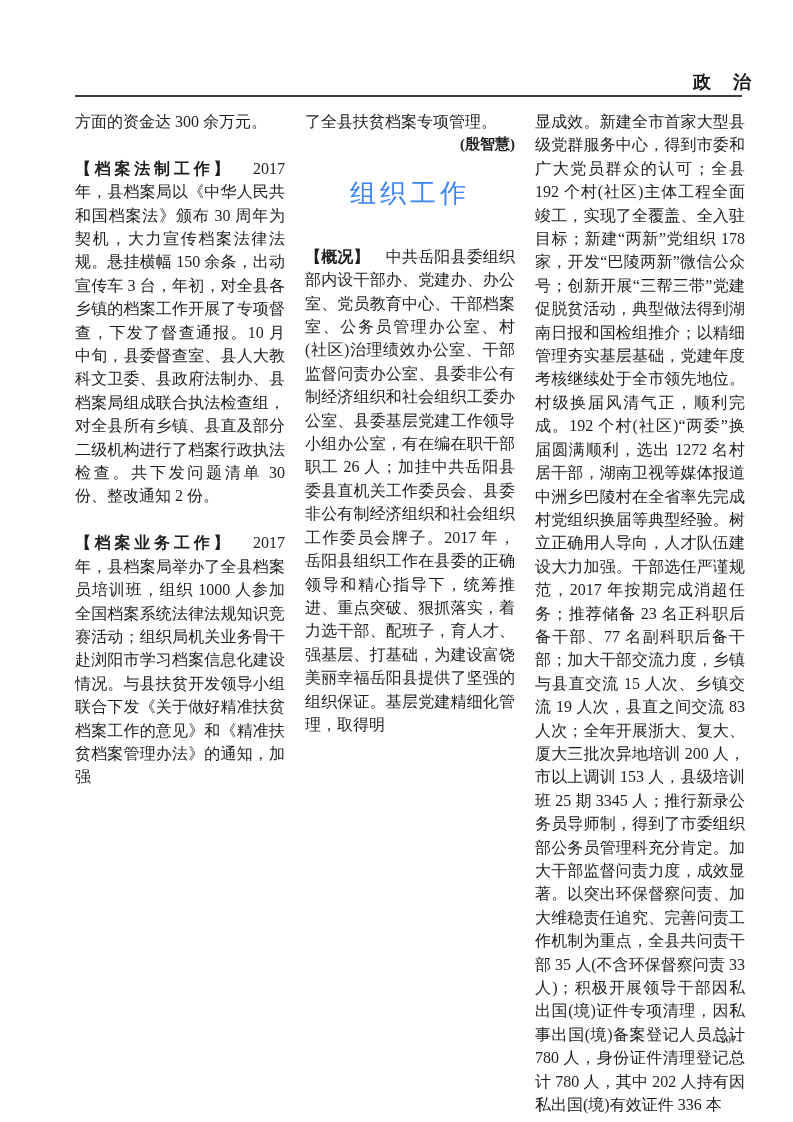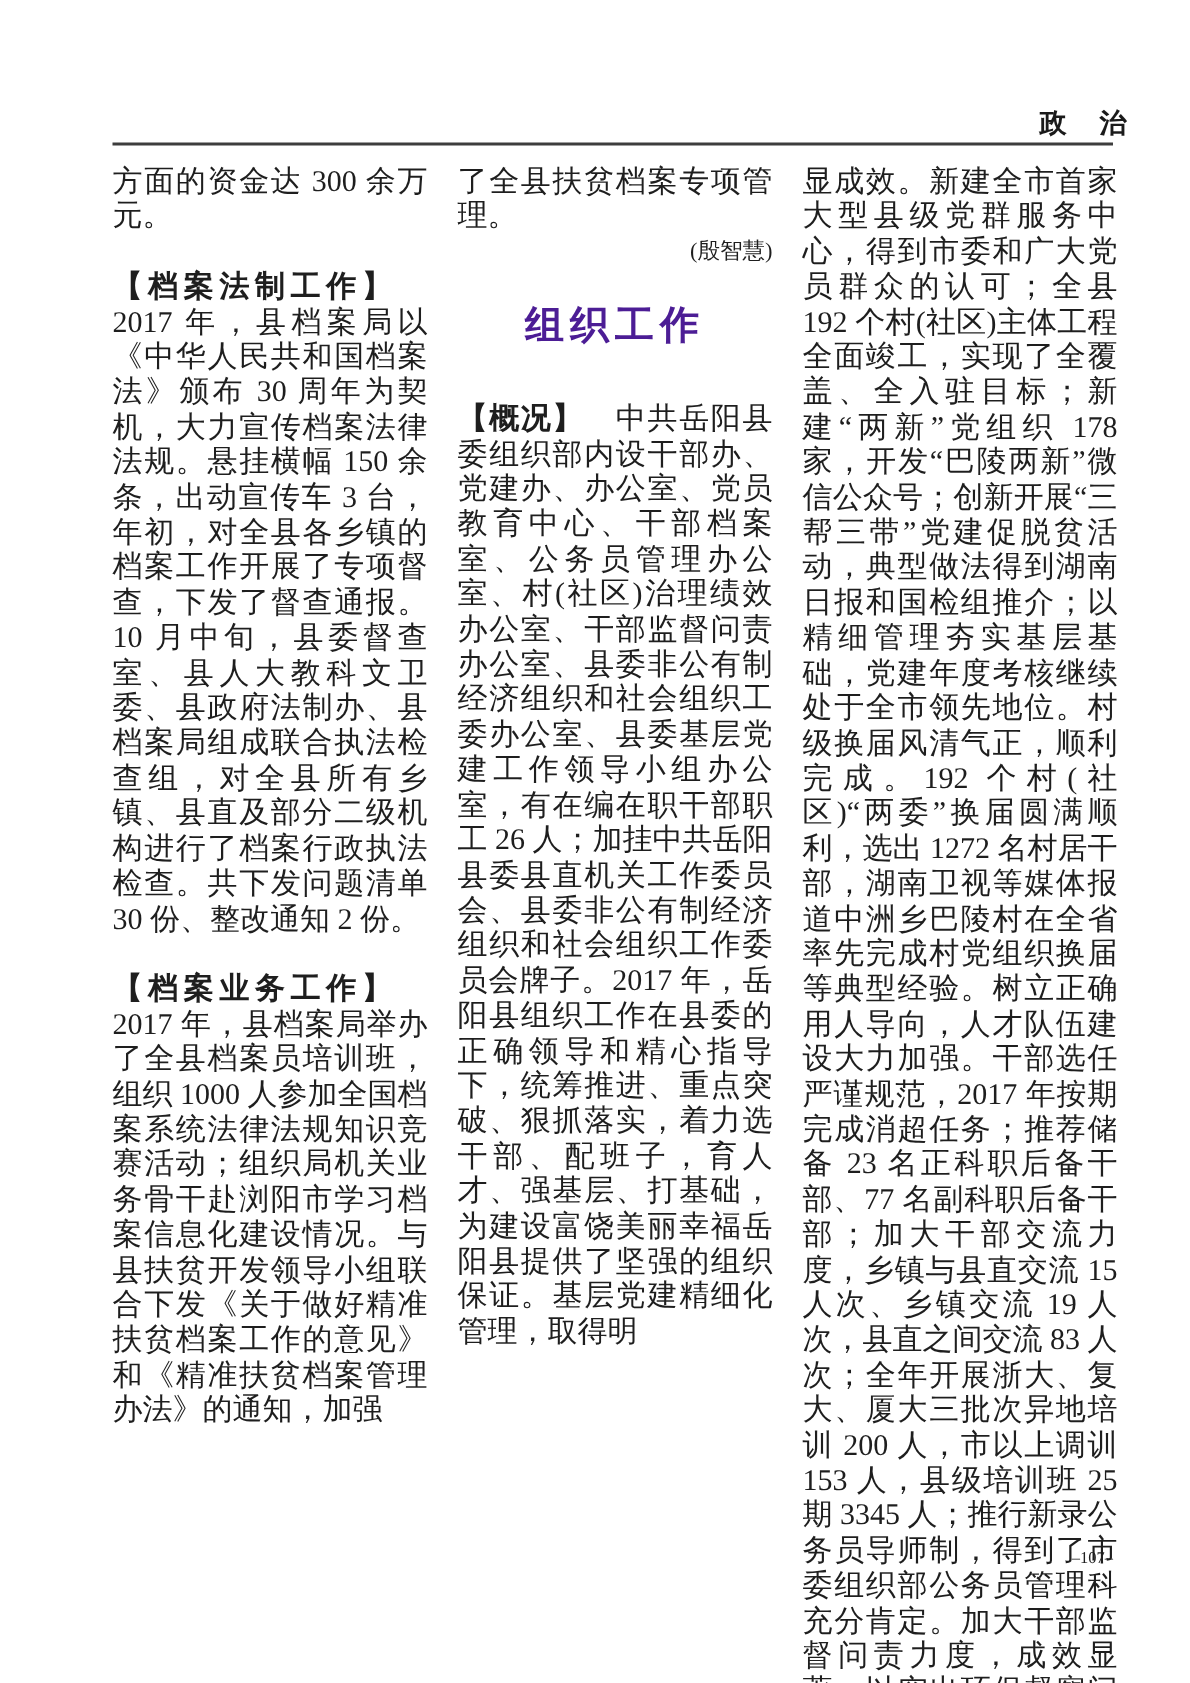--- a/index.html
+++ b/index.html
@@ -44,46 +44,47 @@
     width: 670px;
     display: flex;
     gap: 20px;
   }
   .column {
     width: 210px;
     flex: 0 0 210px;
   }
   .para {
     margin: 0;
-    font-size: 20px;
+    font-size: 16px;
     line-height: 23.4px;
     text-align: justify;
     color: #1e1e1e;
   }
   .para.section {
     margin-top: 23.4px;
   }
   .para strong {
     font-weight: 700;
     font-family: Liberation Serif, serif;
   }
   .signature {
     margin: 0;
     font-size: 15px;
     line-height: 23.4px;
     text-align: right;
+    font-weight: bold;
   }
   .chapter-title {
     margin: 22px 0 36px 0;
     font-size: 26px;
     line-height: 30px;
-    font-weight: 700;
+    font-weight: 400;
     text-align: center;
     letter-spacing: 4px;
-    color: #4c1d95;
+    color: #3b82f6;
   }
   .footer {
     position: absolute;
     top: 1033px;
     left: 75px;
     width: 667px;
     text-align: right;
     font-size: 11px;
     color: #1e1e1e;
   }

